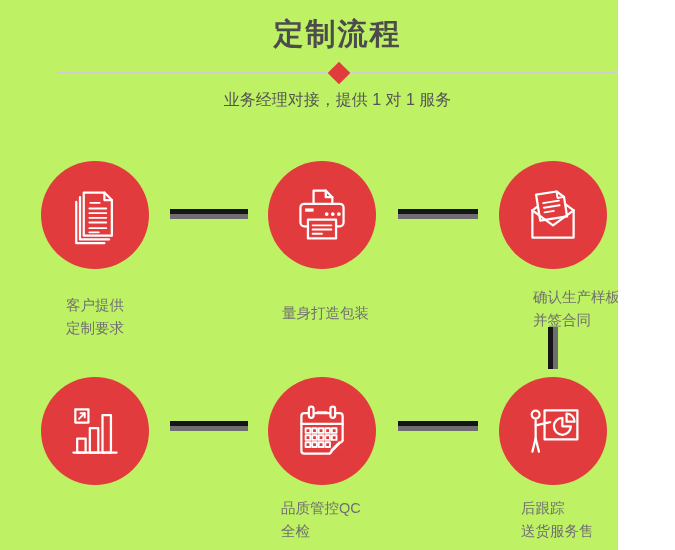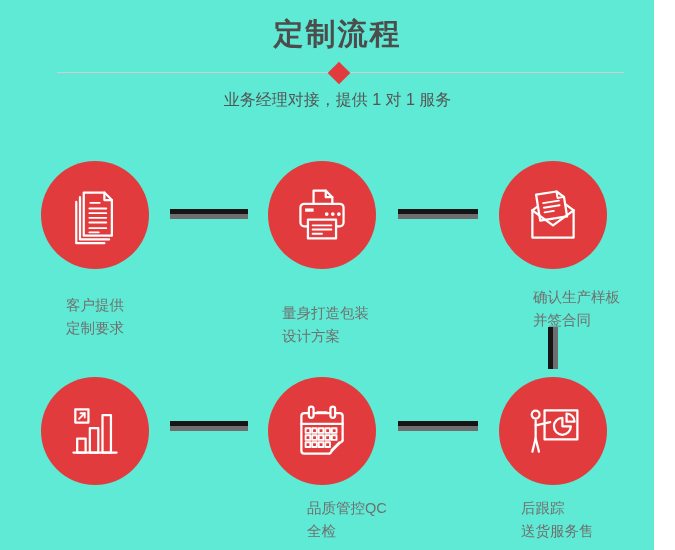--- a/index.html
+++ b/index.html
@@ -1,19 +1,18 @@
 <!DOCTYPE html>
 <html style="--accent-red: #e23b3d; --connector-dark: #151515; --connector-gray: #6e6e6e; --divider-gray: #cfcfcf; --title-gray: #4c4c4c; --label-gray: #707070;"><head>
 <meta charset="utf-8">
 <style>
   html,body{margin:0;padding:0;background:#fff;}
   .page{
-    position:relative;width:618px;height:550px;background:#5eead4;overflow:hidden;
+    position:relative;width:618px;height:550px;background:#bef264;overflow:hidden;
     font-family:"Liberation Sans","DejaVu Sans",sans-serif;
-    padding-left:36px;
   }
   .title{
     position:absolute;top:14px;left:0;width:675px;text-align:center;
     font-size:30px;font-weight:bold;color:var(--title-gray,#4c4c4c);letter-spacing:2px;
   }
   .divider{
     position:absolute;top:72px;left:57px;width:567px;height:1px;
     background:var(--divider-gray,#cfcfcf);
   }
   .diamond{
@@ -104,21 +103,20 @@
       <rect x="17" y="37" width="30" height="20" class="occ"></rect>
       <g class="icon-thin">
         <path d="M22 43 H42"></path>
         <path d="M22 47.5 H42"></path>
         <path d="M22 52 H32"></path>
       </g>
     </svg>
   </div>
   <div class="step-label" style="left:282px;top:302px;">
     <div>量身打造包装</div>
-    <div>设计方案</div>
   </div>
 
   <div class="circle" style="left:499px;top:161px;">
     <svg width="60" height="60" viewBox="0 0 64 64">
       <g class="icon-stroke">
         <path d="M10 27 L29 13"></path>
         <path d="M54 27 L38 15"></path>
       </g>
       <g transform="rotate(-9 30 22)">
         <path d="M16 8 H38 L45 15 V36 H16 Z" class="occ"></path>
@@ -181,21 +179,21 @@
         <rect x="28.5" y="44" width="5" height="5"></rect>
         <rect x="35.5" y="44" width="5" height="5"></rect>
       </g>
       <path d="M40 58 L56 42 L56 58 Z" class="fillr"></path>
       <g class="icon-thin">
         <path d="M40 56 L54 42"></path>
         <path d="M42 52.5 L50.5 44"></path>
       </g>
     </svg>
   </div>
-  <div class="step-label" style="left:281px;top:497px;margin-left:26px;">
+  <div class="step-label" style="left:281px;top:497px;">
     <div>品质管控QC</div>
     <div>全检</div>
   </div>
 
   <div class="circle" style="left:499px;top:377px;">
     <svg width="60" height="60" viewBox="0 0 64 64">
       <g class="icon-stroke">
         <rect x="23" y="10" width="35" height="31"></rect>
         <path d="M42 27 V18 A9 9 0 1 0 51 27 Z"></path>
         <path d="M46.5 13.5 A8.5 8.5 0 0 1 55 22 L46.5 22 Z"></path>

